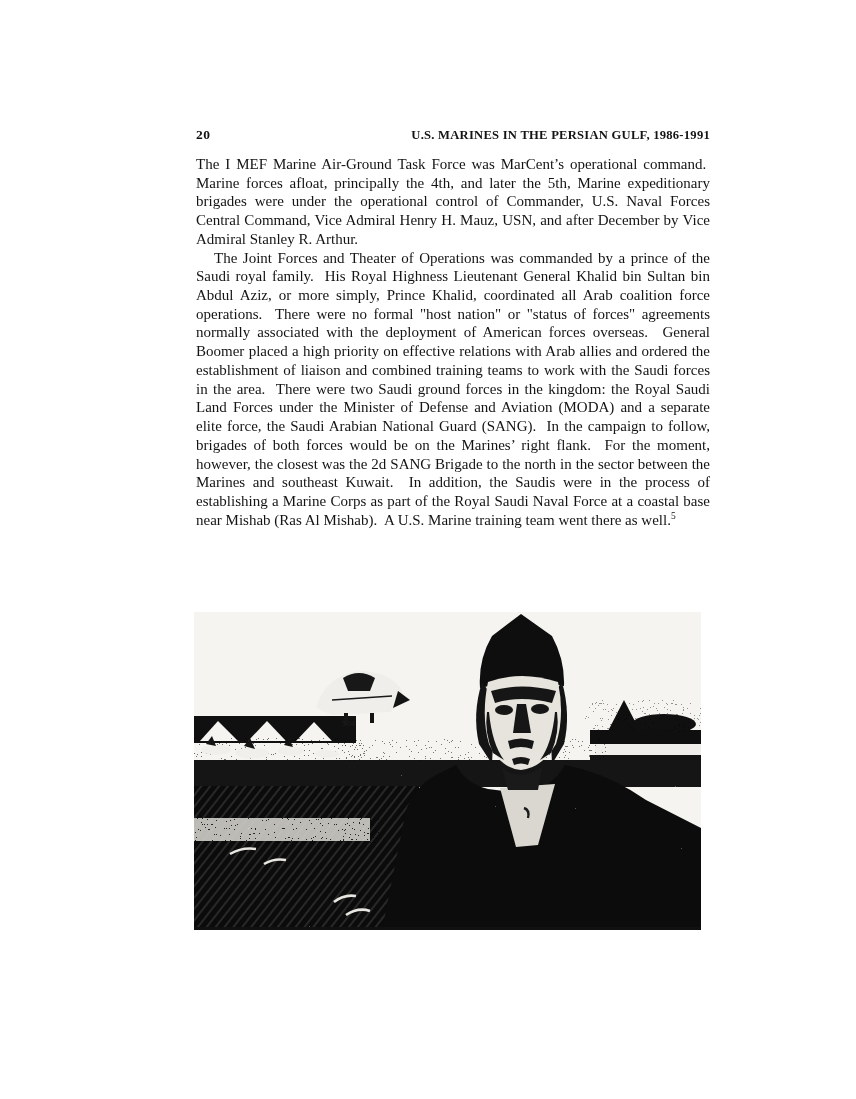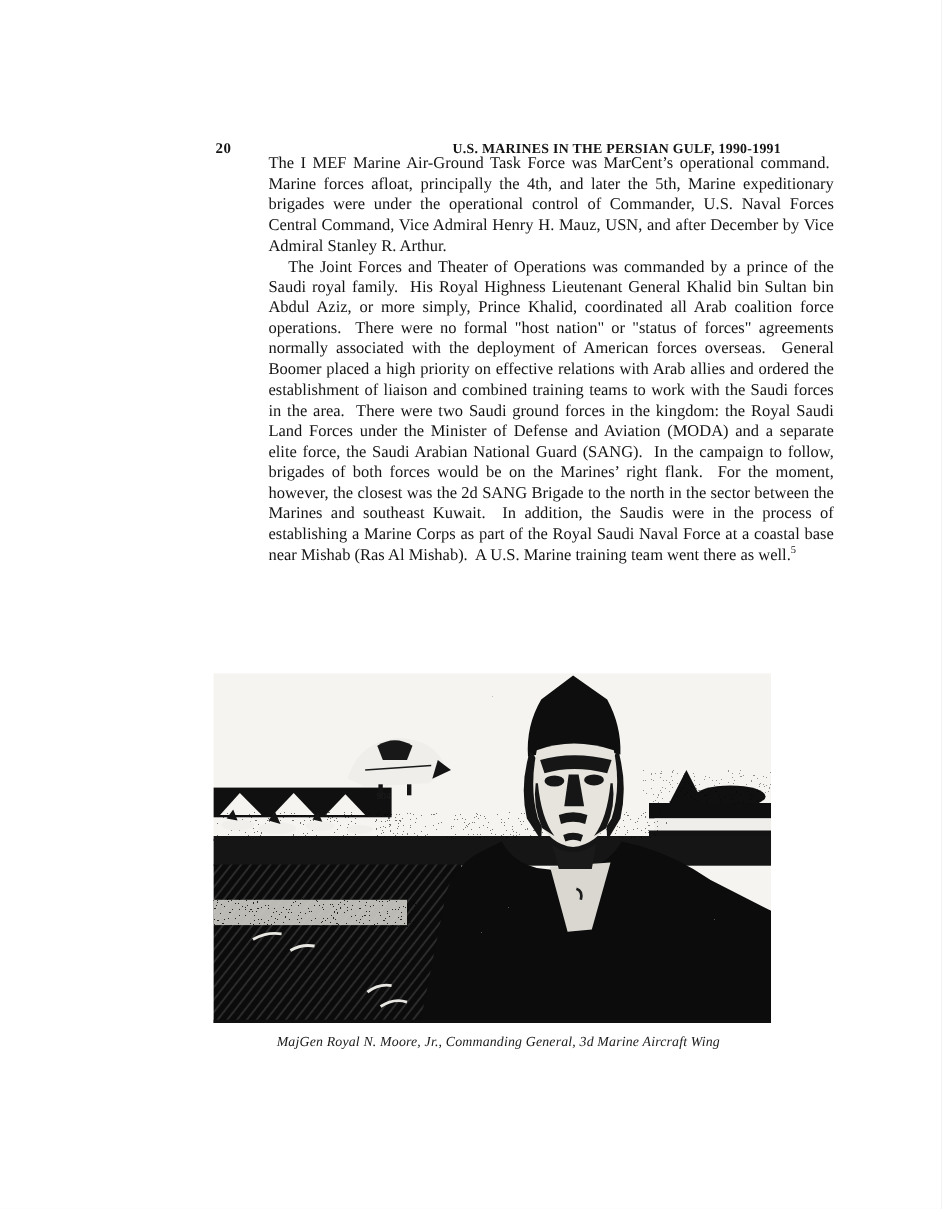--- a/index.html
+++ b/index.html
@@ -14,25 +14,24 @@
   }
   .running-header{
     position:absolute;
     left:196px; top:127px; width:514px;
     display:flex; justify-content:space-between; align-items:baseline;
   }
   .page-number{font-size:13.5px; font-weight:600; letter-spacing:.5px;}
   .running-title{font-size:12.6px; font-weight:700; letter-spacing:.25px;}
   .body-text{
     position:absolute;
-    left:196px; top:140px; width:514px;
+    left:196px; top:155px; width:514px;
     font-size:15px; line-height:18.72px;
     text-align:justify;
     text-justify:inter-word;
-    margin-left:48px;
   }
   .body-text p{margin:0; padding:0;}
   .body-text p.indent{text-indent:18px;}
   .body-text sup{font-size:9.5px; line-height:0; vertical-align:super;}
   .photo{
     position:absolute;
     left:194px; top:612px; width:507px; height:318px;
     margin:0; padding:0;
   }
   .photo svg{display:block;}
@@ -46,21 +45,21 @@
     color:#191919;
   }
 </style>
 </head>
 <body>
 
 <div class="page">
 
   <div class="running-header">
     <span class="page-number">20</span>
-    <span class="running-title">U.S. MARINES IN THE PERSIAN GULF, 1990-1991</span>
+    <span class="running-title">U.S. MARINES IN THE PERSIAN GULF, 1986-1991</span>
   </div>
 
   <div class="body-text">
       <p>The I MEF Marine Air-Ground Task Force was MarCent’s operational command.&nbsp; Marine forces afloat, principally the 4th, and later the 5th, Marine expeditionary brigades were under the operational control of Commander, U.S. Naval Forces Central Command, Vice Admiral Henry H. Mauz, USN, and after December by Vice Admiral Stanley R. Arthur.</p>
       <p class="indent">The Joint Forces and Theater of Operations was commanded by a prince of the Saudi royal family.&nbsp; His Royal Highness Lieutenant General Khalid bin Sultan bin Abdul Aziz, or more simply, Prince Khalid, coordinated all Arab coalition force operations.&nbsp; There were no formal "host nation" or "status of forces" agreements normally associated with the deployment of American forces overseas.&nbsp; General Boomer placed a high priority on effective relations with Arab allies and ordered the establishment of liaison and combined training teams to work with the Saudi forces in the area.&nbsp; There were two Saudi ground forces in the kingdom: the Royal Saudi Land Forces under the Minister of Defense and Aviation (MODA) and a separate elite force, the Saudi Arabian National Guard (SANG).&nbsp; In the campaign to follow, brigades of both forces would be on the Marines’ right flank.&nbsp; For the moment, however, the closest was the 2d SANG Brigade to the north in the sector between the Marines and southeast Kuwait.&nbsp; In addition, the Saudis were in the process of establishing a Marine Corps as part of the Royal Saudi Naval Force at a coastal base near Mishab (Ras Al Mishab).&nbsp; A U.S. Marine training team went there as well.<sup>5</sup></p>
     </div>
 
   <figure class="photo">
     <svg viewBox="0 0 507 318" width="507" height="318" xmlns="http://www.w3.org/2000/svg">
       <defs>
@@ -173,15 +172,14 @@
       </g>
 
       <g>
         <rect x="0" y="160" width="507" height="158" filter="url(#speckW)" opacity="0.3"></rect>
         <rect width="507" height="318" filter="url(#speckB)" opacity="0.22"></rect>
         <rect x="0" y="315" width="507" height="3" fill="#101010"></rect>
       </g>
     </svg>
   </figure>
 
-  <div class="caption">MajGen Royal N. Moore, Jr., Commanding General, 3d Marine Aircraft Wing</div>
 
 </div>
 
 </body></html>

